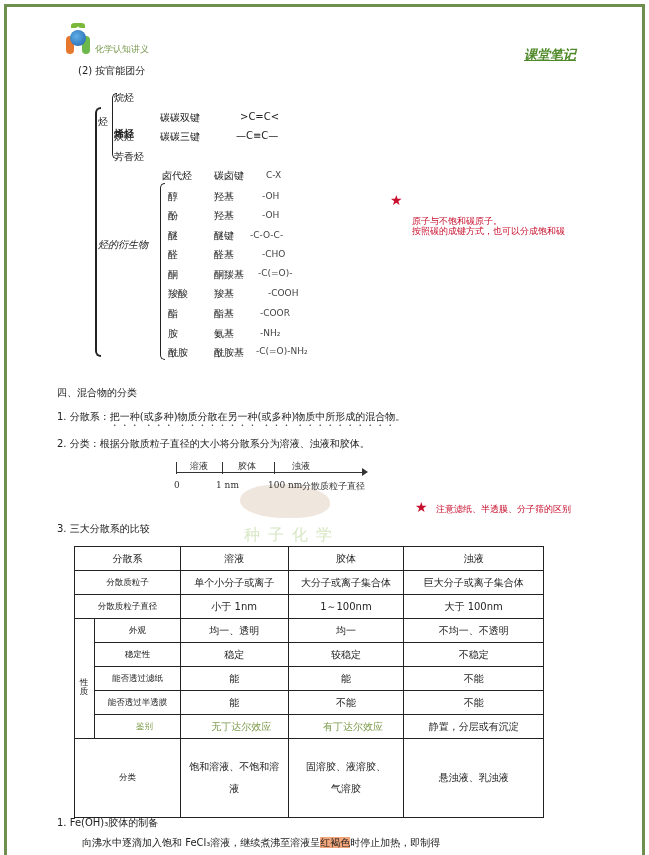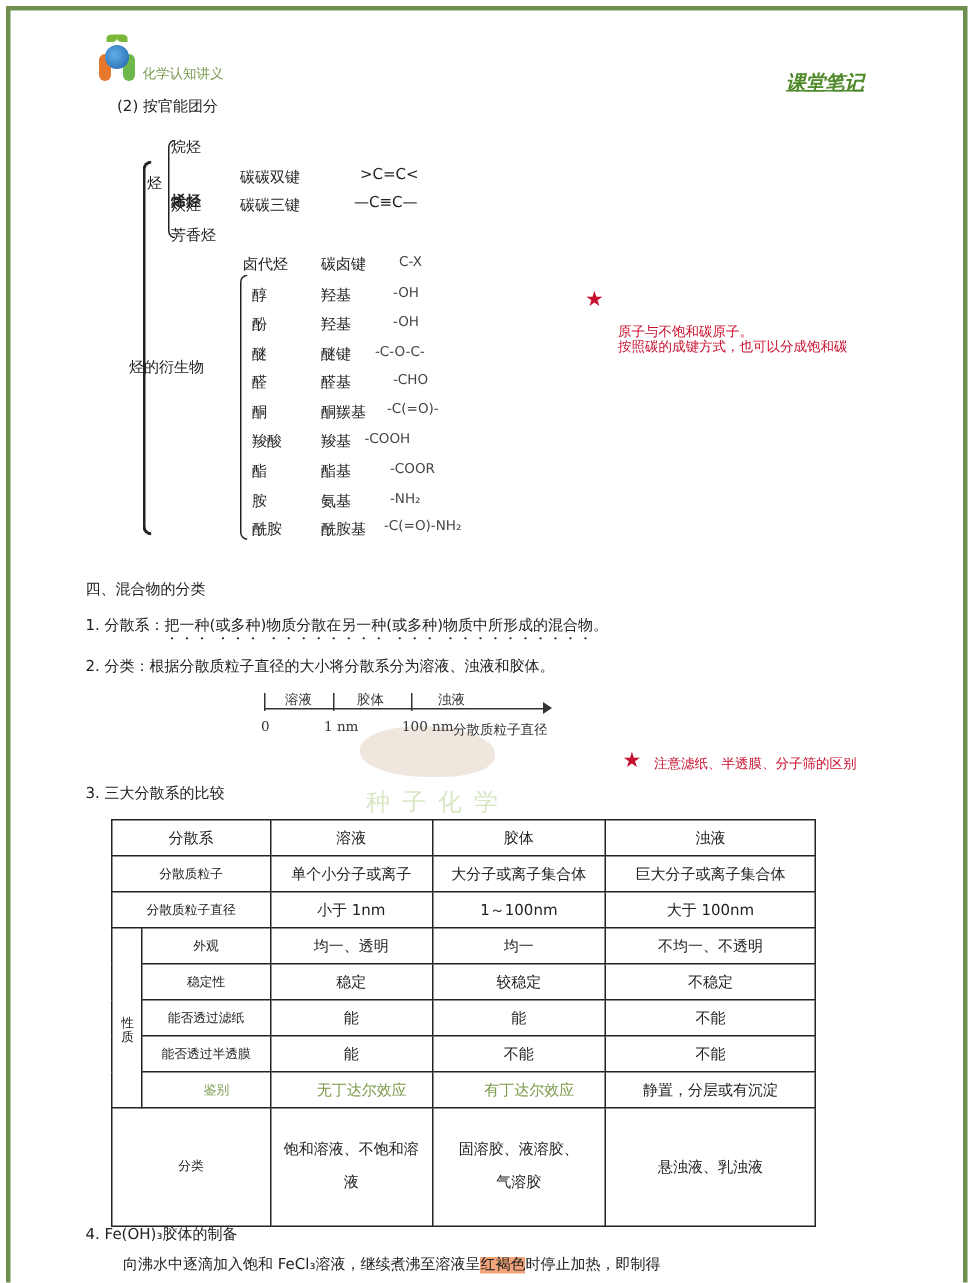--- a/index.html
+++ b/index.html
@@ -54,21 +54,21 @@
 
 <div class="abs t10" style="left:114px;top:91px;">烷烃</div>
 <div class="abs t10" style="left:114px;top:127px;font-weight:bold;">烯烃</div>
 <div class="abs t10" style="left:160px;top:111px;">碳碳双键</div>
 <div class="abs t10" style="left:240px;top:111px;">&gt;C=C&lt;</div>
 <div class="abs t10" style="left:114px;top:130px;">炔烃</div>
 <div class="abs t10" style="left:160px;top:130px;">碳碳三键</div>
 <div class="abs t10" style="left:236px;top:130px;">—C≡C—</div>
 <div class="abs t10" style="left:114px;top:150px;">芳香烃</div>
 
-<div class="abs t10" style="left:86px;top:238px;">烃的衍生物</div>
+<div class="abs t10" style="left:98px;top:238px;font-style:italic;">烃的衍生物</div>
 <div class="brace-big" style="left:160px;top:183px;width:5px;height:177px;border-width:1.5px;"></div>
 
 <div class="abs t10" style="left:162px;top:169px;">卤代烃</div>
 <div class="abs t10" style="left:214px;top:169px;">碳卤键</div>
 <div class="abs t9" style="left:266px;top:170px;color:#444;">C-X</div>
 
 <div class="abs t10" style="left:168px;top:190px;">醇</div>
 <div class="abs t10" style="left:214px;top:190px;">羟基</div>
 <div class="abs t9" style="left:262px;top:191px;color:#444;">-OH</div>
 
@@ -83,21 +83,21 @@
 <div class="abs t10" style="left:168px;top:248px;">醛</div>
 <div class="abs t10" style="left:214px;top:248px;">醛基</div>
 <div class="abs t9" style="left:262px;top:249px;color:#444;">-CHO</div>
 
 <div class="abs t10" style="left:168px;top:268px;">酮</div>
 <div class="abs t10" style="left:214px;top:268px;">酮羰基</div>
 <div class="abs t9" style="left:258px;top:268px;color:#444;">-C(=O)-</div>
 
 <div class="abs t10" style="left:168px;top:287px;">羧酸</div>
 <div class="abs t10" style="left:214px;top:287px;">羧基</div>
-<div class="abs t9" style="left:243px;top:288px;color:#444;">-COOH</div>
+<div class="abs t9" style="left:268px;top:288px;color:#444;">-COOH</div>
 
 <div class="abs t10" style="left:168px;top:307px;">酯</div>
 <div class="abs t10" style="left:214px;top:307px;">酯基</div>
 <div class="abs t9" style="left:260px;top:308px;color:#444;">-COOR</div>
 
 <div class="abs t10" style="left:168px;top:327px;">胺</div>
 <div class="abs t10" style="left:214px;top:327px;">氨基</div>
 <div class="abs t9" style="left:260px;top:328px;color:#444;">-NH₂</div>
 
 <div class="abs t10" style="left:168px;top:346px;">酰胺</div>
@@ -197,16 +197,16 @@
   </tr>
   <tr style="height:46px;">
     <td colspan="2" class="small">分类</td>
     <td style="white-space:normal;line-height:22px;padding:0 8px;">饱和溶液、不饱和溶液</td>
     <td style="white-space:normal;line-height:22px;padding:17px 14px;">固溶胶、液溶胶、气溶胶</td>
     <td>悬浊液、乳浊液</td>
   </tr>
 </tbody>
   </table>
 
-<div class="abs t10" style="left:57px;top:816px;">4. Fe(OH)₃胶体的制备</div>
+<div class="abs t10" style="left:57px;top:816px;">1. Fe(OH)₃胶体的制备</div>
 <div class="abs t10" style="left:82px;top:836px;">
   <span>向沸水中逐滴加入饱和 FeCl₃溶液，继续煮沸至溶液呈</span><span class="hl">红褐色</span><span>时停止加热，即制得</span>
 </div>
 
 </body></html>

